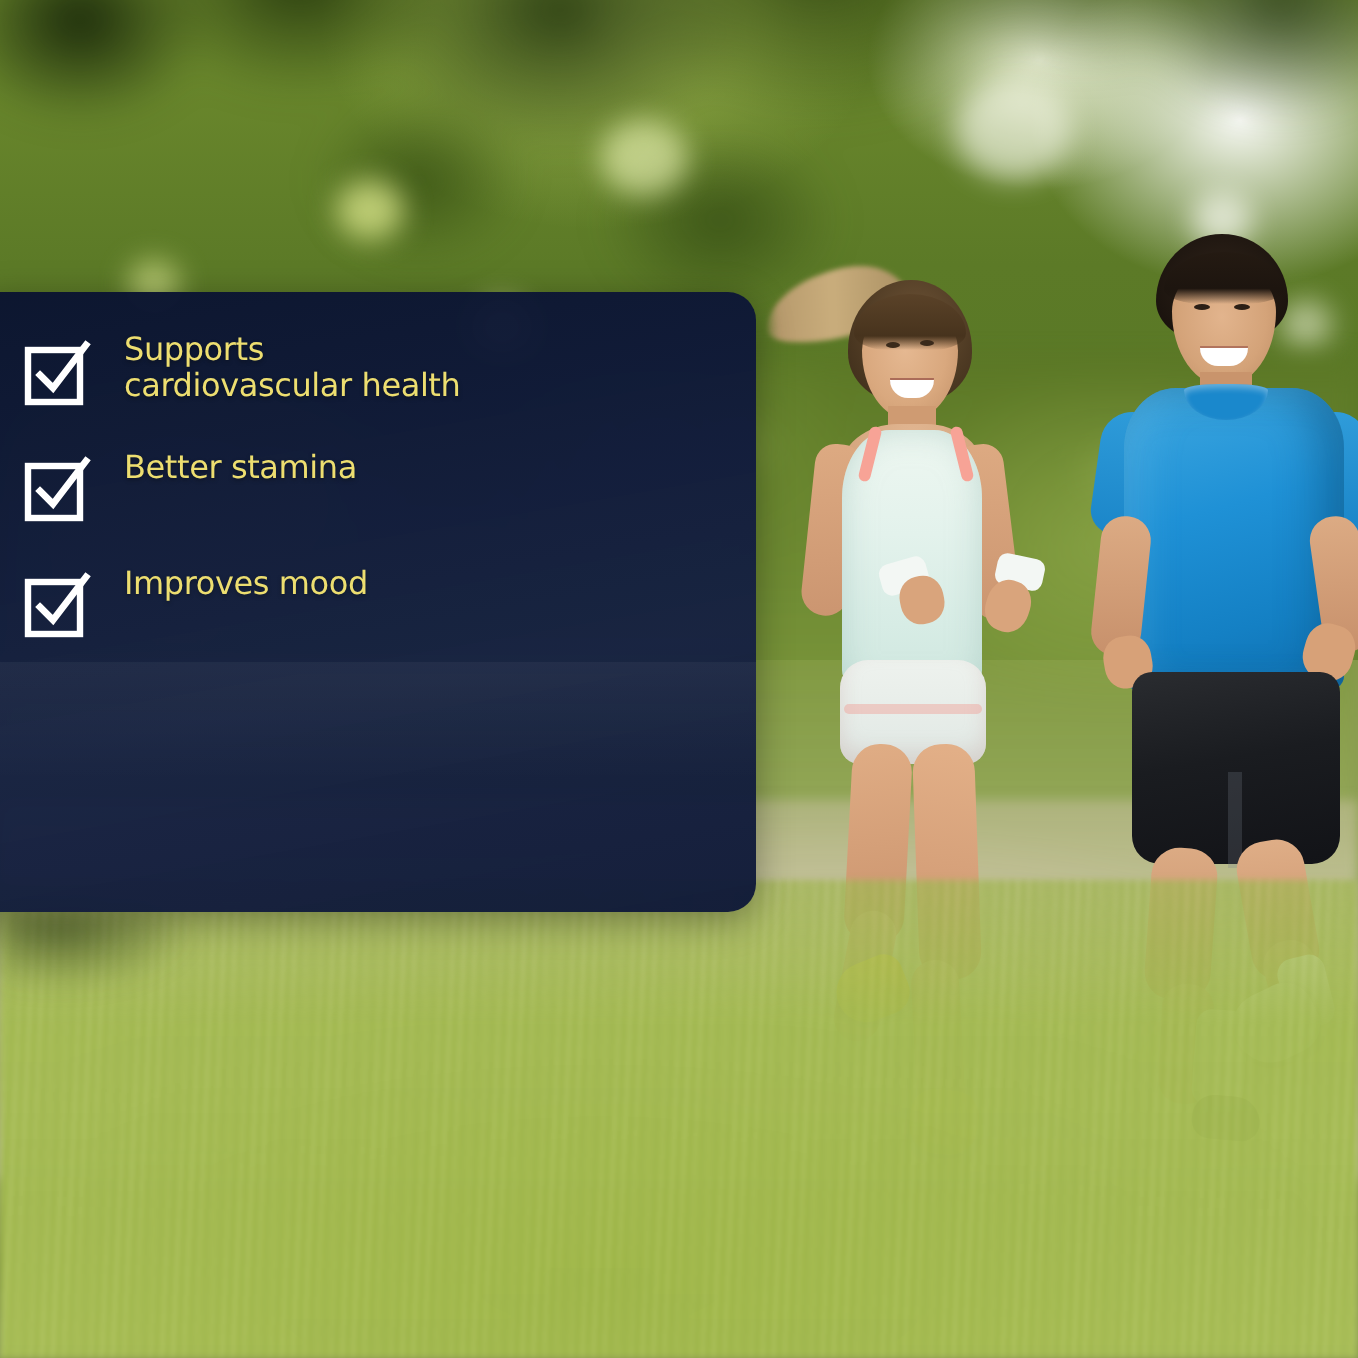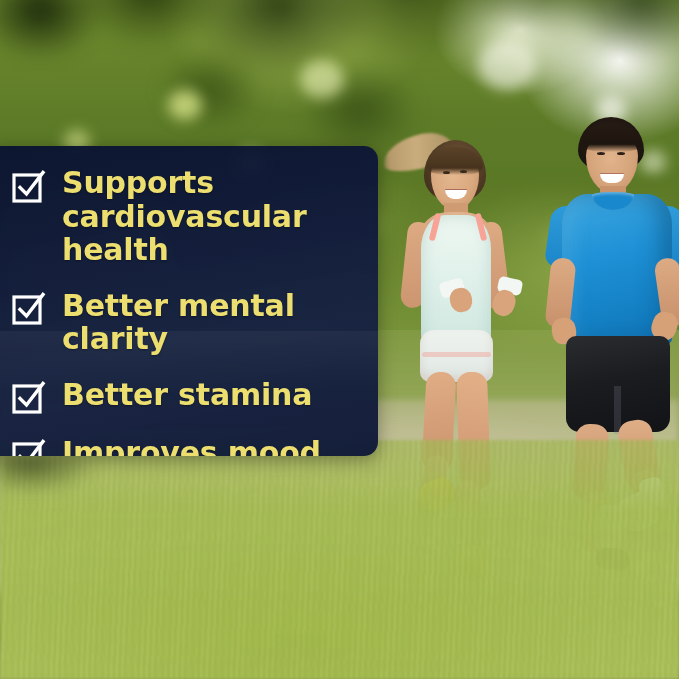--- a/index.html
+++ b/index.html
@@ -336,22 +336,22 @@
     width: 34px;
     height: 32px;
     position: relative;
     margin-right: 16px;
     margin-top: 4px;
   }
   .check-icon svg { display: block; overflow: visible; }
 
   .benefit-label {
     color: #edde70;
-    font-size: 30px;
-    font-weight: 700;
+    font-size: 16px;
+    font-weight: 400;
     line-height: 1.12;
     letter-spacing: -0.2px;
     font-family: "DejaVu Sans", "Liberation Sans", sans-serif;
     white-space: pre-line;
     text-shadow: 0 1px 2px rgba(0,0,0,0.35);
   }
   .row-tall .check-icon { margin-top: 5px; }
 </style>
 </head>
 <body>
@@ -448,29 +448,20 @@
         <span class="check-icon">
           <svg width="34" height="32" viewBox="0 0 34 32" fill="none" aria-hidden="true">
             <rect x="2" y="4" width="26" height="26" stroke="#ffffff" stroke-width="3.2" fill="none"></rect>
             <path d="M8 16.5 L14.5 23 L31 1.5" stroke="#ffffff" stroke-width="3.4" fill="none" stroke-linecap="square" stroke-linejoin="miter"></path>
           </svg>
         </span>
         <span class="benefit-label">Supports
 cardiovascular health</span>
       </div>
 
-      <div class="benefit-row">
-        <span class="check-icon">
-          <svg width="34" height="32" viewBox="0 0 34 32" fill="none" aria-hidden="true">
-            <rect x="2" y="4" width="26" height="26" stroke="#ffffff" stroke-width="3.2" fill="none"></rect>
-            <path d="M8 16.5 L14.5 23 L31 1.5" stroke="#ffffff" stroke-width="3.4" fill="none" stroke-linecap="square" stroke-linejoin="miter"></path>
-          </svg>
-        </span>
-        <span class="benefit-label">Better mental clarity</span>
-      </div>
 
       <div class="benefit-row">
         <span class="check-icon">
           <svg width="34" height="32" viewBox="0 0 34 32" fill="none" aria-hidden="true">
             <rect x="2" y="4" width="26" height="26" stroke="#ffffff" stroke-width="3.2" fill="none"></rect>
             <path d="M8 16.5 L14.5 23 L31 1.5" stroke="#ffffff" stroke-width="3.4" fill="none" stroke-linecap="square" stroke-linejoin="miter"></path>
           </svg>
         </span>
         <span class="benefit-label">Better stamina</span>
       </div>

